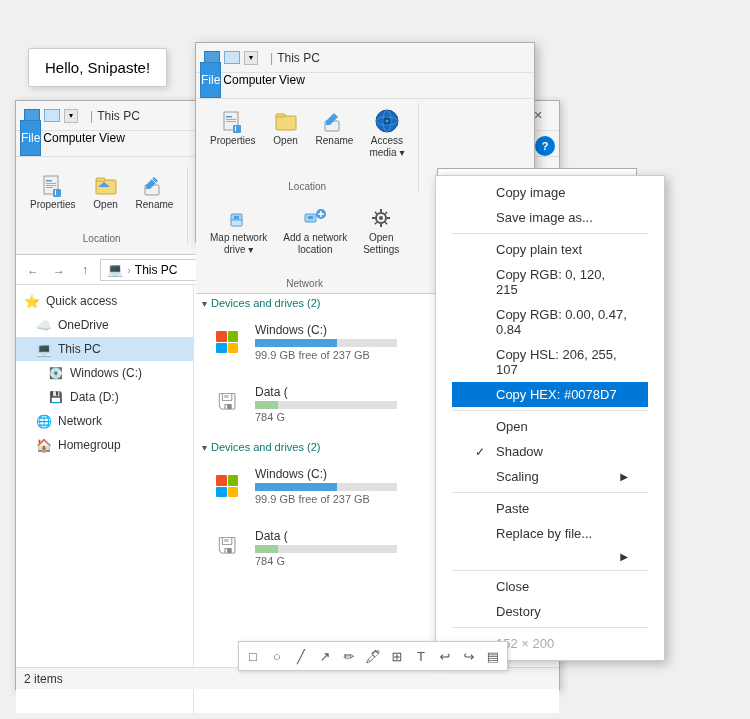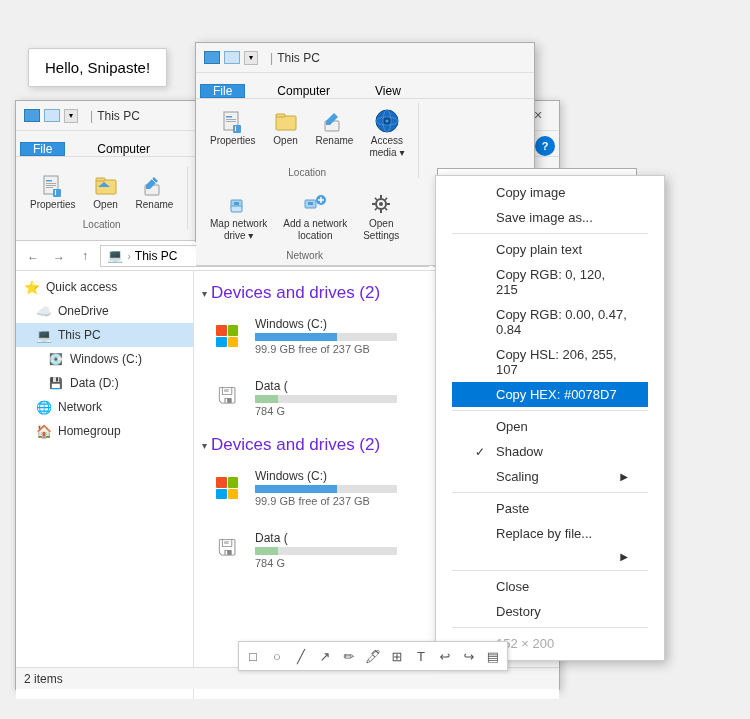--- a/index.html
+++ b/index.html
@@ -121,28 +121,28 @@
     
     .ribbon-tabs {
       display: flex;
       align-items: flex-end;
       padding: 0 4px;
       height: 26px;
       background: #f5f5f5;
       border-bottom: 1px solid #ddd;
     }
     .ribbon-tab {
-      padding: 4px 12px;
+      padding: 4px 0;
       font-size: 12px;
       cursor: pointer;
-      height: 14px;
+      height: 36px;
       display: flex;
       align-items: center;
       border: 1px solid transparent;
-      margin-right: 19px;
+      margin-right: 1px;
     }
     .ribbon-tab.active {
       background: #3393df;
       color: white;
       border-color: #2a7fc5;
     }
 
     
     .ribbon-content {
       background: #f5f5f5;
@@ -150,21 +150,21 @@
       padding: 4px 8px;
       display: flex;
       align-items: center;
       gap: 8px;
       min-height: 70px;
     }
     .ribbon-group {
       display: flex;
       flex-direction: column;
       align-items: center;
-      gap: 2px;
+      gap: 16px;
       border-right: 1px solid #ddd;
       padding-right: 8px;
       margin-right: 0;
     }
     .ribbon-group:last-child { border-right: none; }
     .ribbon-buttons {
       display: flex;
       gap: 4px;
     }
     .ribbon-btn {
@@ -281,22 +281,22 @@
       gap: 4px;
       margin-bottom: 8px;
       margin-top: 4px;
     }
     .section-toggle {
       font-size: 10px;
       cursor: pointer;
       color: #555;
     }
     .section-name {
-      font-size: 17px;
-      color: #6d28d9;
+      font-size: 11px;
+      color: #0f766e;
     }
 
     .drives-grid {
       display: flex;
       gap: 12px;
       flex-wrap: wrap;
       margin-bottom: 12px;
     }
     .drive-item {
       display: flex;

